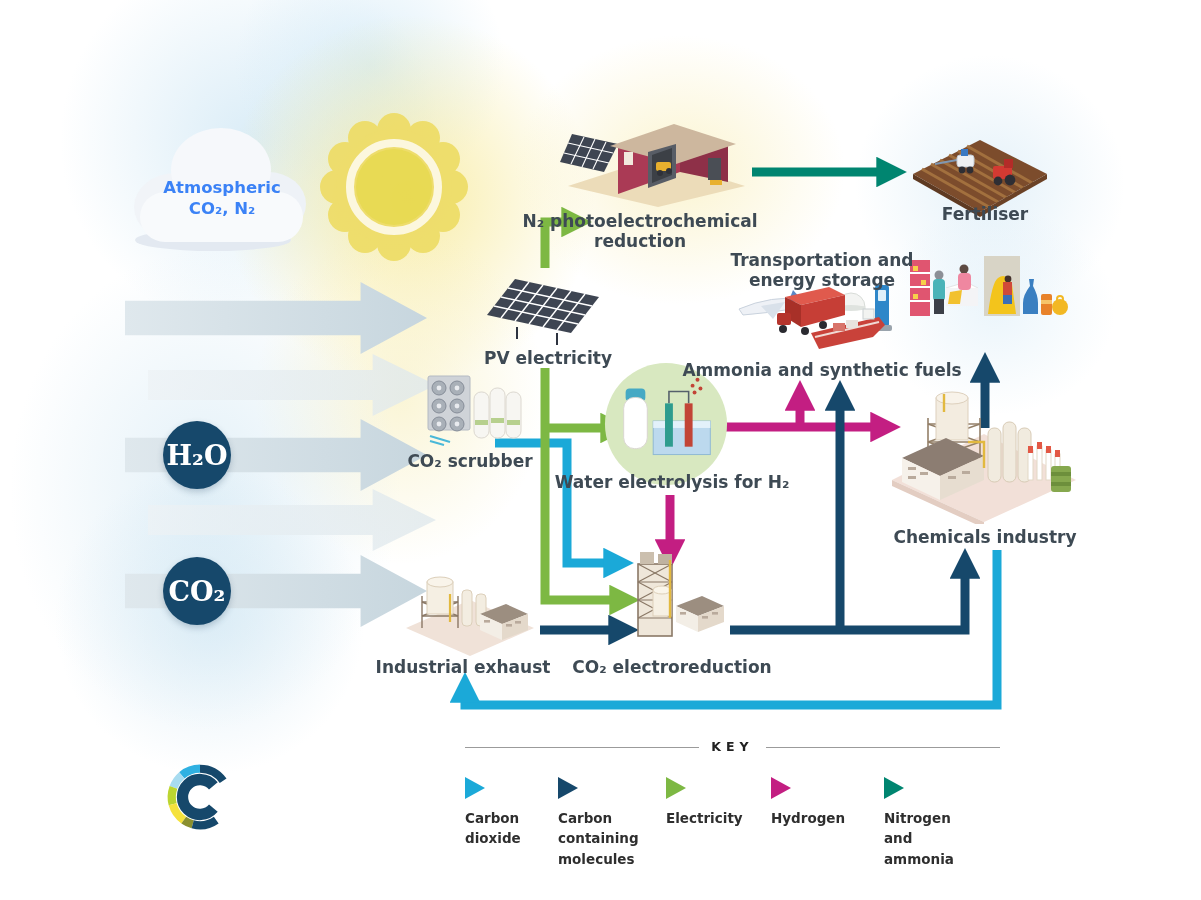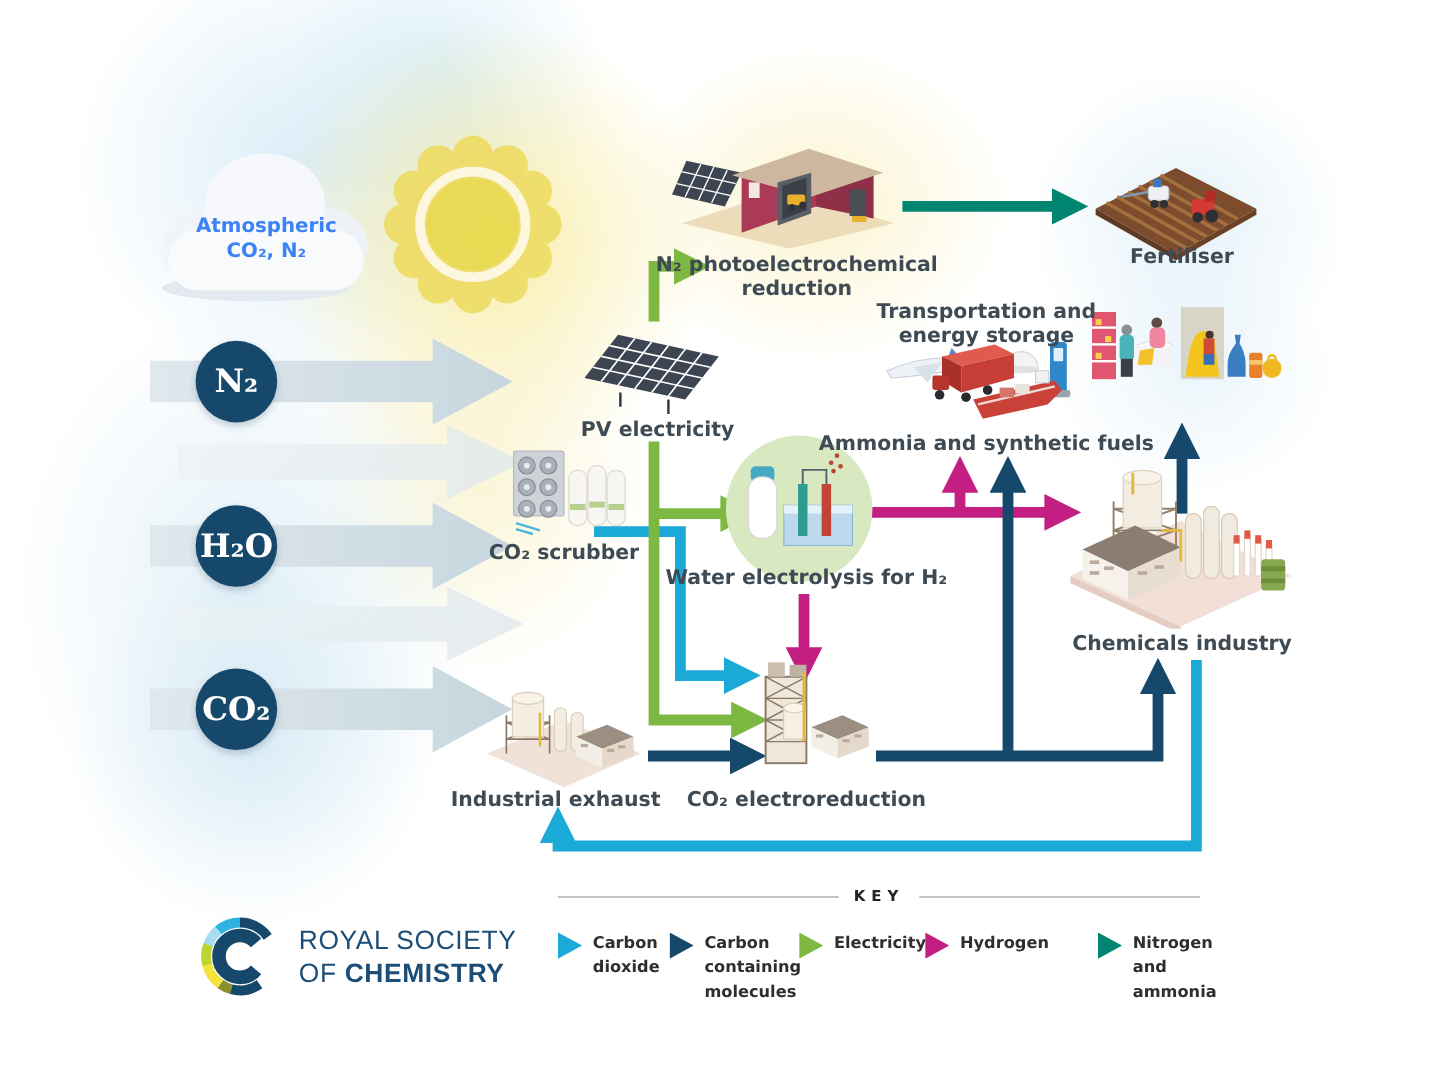--- a/index.html
+++ b/index.html
@@ -15,21 +15,21 @@
   .nlabel{position:absolute;transform:translateX(-50%);text-align:center;
           font:600 17px/1.2 "DejaVu Sans","Liberation Sans",sans-serif;color:#3e4a54;}
   .icon{position:absolute;}
   .cloud-label{position:absolute;transform:translateX(-50%);text-align:center;
           font:600 16.5px/1.25 "DejaVu Sans","Liberation Sans",sans-serif;color:#3b82f6;}
   .connectors{position:absolute;left:0;top:0;}
   
   .keybar{position:absolute;left:465px;top:741px;width:535px;display:flex;align-items:center;gap:12px;}
   .keybar .rule{flex:1;height:1px;background:#9b9b9b;}
   .key-title{font:bold 12.5px/1 "DejaVu Sans","Liberation Sans",sans-serif;color:#222;letter-spacing:5px;}
-  .key-item{position:absolute;display:flex;gap:9px;align-items:flex-start;}
+  .key-item{position:absolute;display:flex;gap:9px;align-items:flex-start;flex-direction:column;}
   .key-item svg{margin-top:1px;flex:0 0 auto;}
   .key-label{font:600 13.5px/1.5 "DejaVu Sans","Liberation Sans",sans-serif;color:#2e2e2e;white-space:pre-line;}
   
   .logo{position:absolute;left:163px;top:760px;display:flex;align-items:center;gap:12px;}
   .logo-text{font:400 22px/1.25 "Liberation Sans","DejaVu Sans",sans-serif;color:#1d4e77;letter-spacing:.5px;}
   .logo-text b{font-weight:bold;}
 </style>
 </head>
 <body>
 
@@ -73,23 +73,20 @@
         <circle cx="53" cy="33" r="17"></circle>
       <circle cx="82" cy="25" r="17"></circle>
         <circle cx="111" cy="33" r="17"></circle>
         <circle cx="131" cy="54" r="17"></circle>
       <circle cx="82" cy="82" r="58"></circle>
     </g>
     <circle cx="82" cy="82" r="44" fill="none" stroke="#fdf8e0" stroke-width="8"></circle>
     <circle cx="82" cy="82" r="38" fill="#e8d94f"></circle>
   </svg>
 
-  <div class="chem-circle" style="left:163px;top:284px;">
-      <span>N₂</span>
-    </div>
   <div class="chem-circle" style="left:163px;top:557px;">
       <span>CO₂</span>
     </div>
   <div class="chem-circle" style="left:163px;top:421px;">
       <span>H₂O</span>
     </div>
 
   <svg class="connectors" width="1201" height="900" viewBox="0 0 1201 900">
     <defs>
       <marker id="mk-cyan" viewBox="0 0 3.4 3.4" markerWidth="3.4" markerHeight="3.4" refX="0.3" refY="1.7" orient="auto" markerUnits="strokeWidth">
@@ -391,21 +388,21 @@
     <polygon points="46,58 68,68 68,84 46,74" fill="#f3eee6"></polygon>
     <polygon points="68,68 94,58 94,74 68,84" fill="#e4d9cb"></polygon>
     <g fill="#b9aa9c">
         <rect x="50" y="64" width="6" height="2.6"></rect>
         <rect x="72" y="68" width="6" height="2.6"></rect>
         <rect x="82" y="64" width="6" height="2.6"></rect>
       </g>
     <path d="M40,12 V70" stroke="#e2b93f" stroke-width="2.4" fill="none"></path>
   </svg>
 
-  <div class="nlabel" id="lbl-n2red" style="left:664px;top:211px;width:240px;text-align:center;">N₂ photoelectrochemical reduction</div>
+  <div class="nlabel" id="lbl-n2red" style="left:640px;top:211px;width:240px;text-align:center;">N₂ photoelectrochemical reduction</div>
   <div class="nlabel" style="left:985px;top:204px;white-space:nowrap;">Fertiliser</div>
   <div class="nlabel" style="left:548px;top:348px;white-space:nowrap;">PV electricity</div>
   <div class="nlabel" style="left:822px;top:250px;width:190px;">Transportation and energy storage</div>
   <div class="nlabel" style="left:470px;top:451px;white-space:nowrap;">CO₂ scrubber</div>
   <div class="nlabel" style="left:672px;top:472px;white-space:nowrap;">Water electrolysis for H₂</div>
   <div class="nlabel" style="left:822px;top:360px;white-space:nowrap;">Ammonia and synthetic fuels</div>
   <div class="nlabel" style="left:985px;top:527px;white-space:nowrap;">Chemicals industry</div>
   <div class="nlabel" style="left:463px;top:657px;white-space:nowrap;">Industrial exhaust</div>
   <div class="nlabel" style="left:672px;top:657px;white-space:nowrap;">CO₂ electroreduction</div>
 
@@ -435,21 +432,21 @@
         <polygon points="0,0 20,11 0,22" style="fill:var(--c-electricity)"></polygon>
       </svg>
     <div class="key-label">Electricity</div>
   </div>
   <div class="key-item" style="left:771px;top:776px;">
     <svg width="20" height="22" viewBox="0 0 20 22">
         <polygon points="0,0 20,11 0,22" style="fill:var(--c-hydrogen)"></polygon>
       </svg>
     <div class="key-label">Hydrogen</div>
   </div>
-  <div class="key-item" style="left:915px;top:776px;">
+  <div class="key-item" style="left:884px;top:776px;">
     <svg width="20" height="22" viewBox="0 0 20 22">
         <polygon points="0,0 20,11 0,22" style="fill:var(--c-nitrogen-ammonia)"></polygon>
       </svg>
     <div class="key-label">Nitrogen
 and
 ammonia</div>
   </div>
 
   <div class="logo">
     <svg width="74" height="74" viewBox="0 0 72 72">
@@ -457,19 +454,15 @@
         <path d="M58.5,20.2 A27.5,27.5 0 0 0 36,8.5" stroke="#16486b"></path>
         <path d="M36,8.5 A27.5,27.5 0 0 0 18.3,14.9" stroke="#2fb1e2"></path>
         <path d="M18.3,14.9 A27.5,27.5 0 0 0 10.2,26.6" stroke="#a8dcf0"></path>
         <path d="M10.2,26.6 A27.5,27.5 0 0 0 9.4,43.1" stroke="#bcd531"></path>
         <path d="M9.4,43.1 A27.5,27.5 0 0 0 20.2,58.5" stroke="#f5e23c"></path>
         <path d="M20.2,58.5 A27.5,27.5 0 0 0 28.9,62.6" stroke="#8a8f2e"></path>
         <path d="M28.9,62.6 A27.5,27.5 0 0 0 51.8,58.5" stroke="#16486b"></path>
         <path d="M49,25.1 A17,17 0 1 0 49,46.9" stroke="#16486b" stroke-width="11"></path>
       </g>
     </svg>
-    <div class="logo-text">
-      <div><span>ROYAL SOCIETY</span></div>
-      <div><span>OF</span>&nbsp;<b>CHEMISTRY</b></div>
-    </div>
   </div>
 
 </div>
 
 </body></html>

